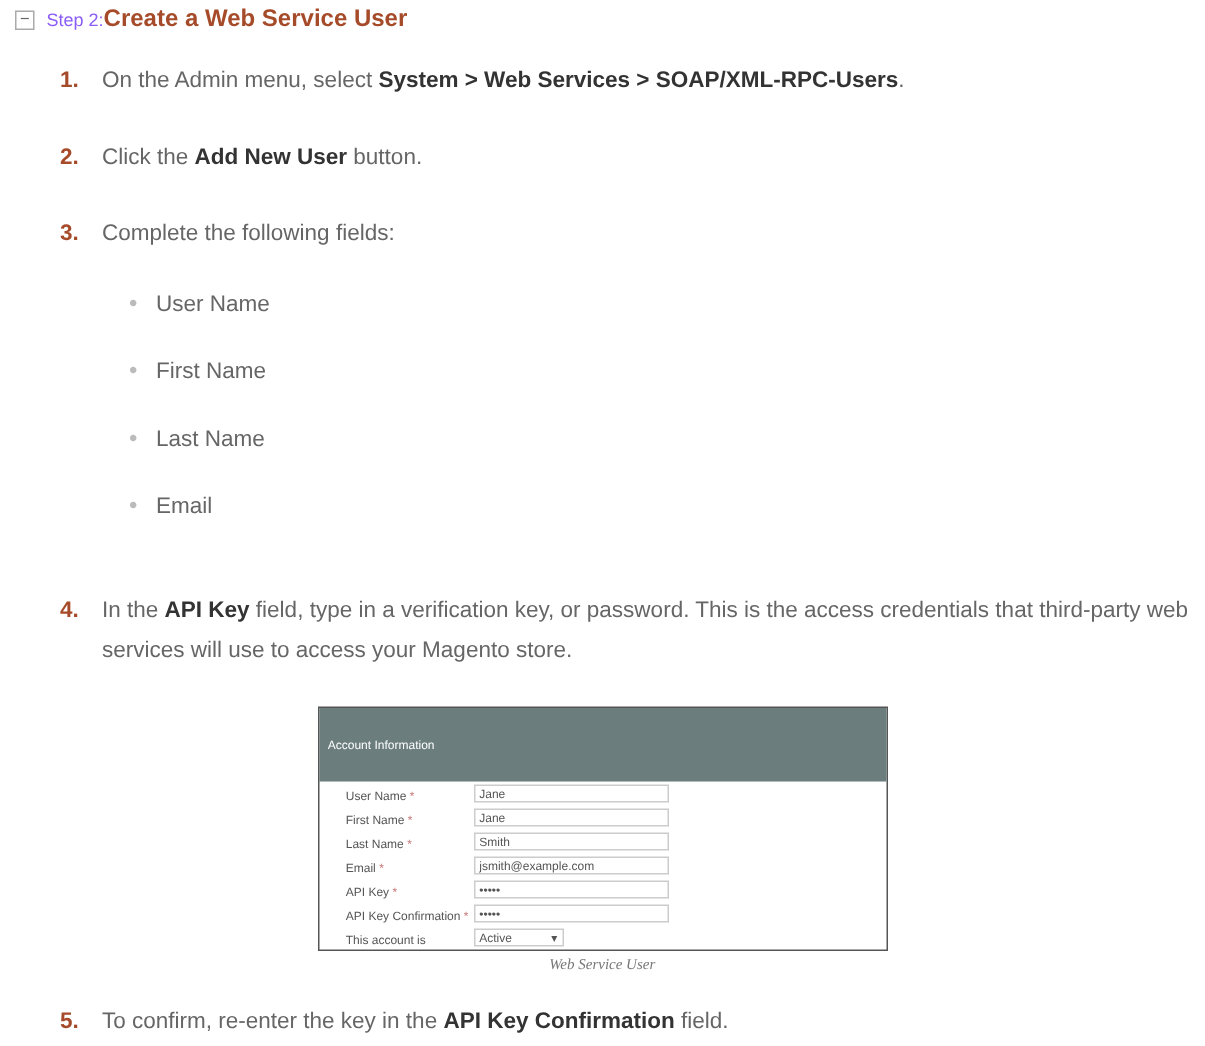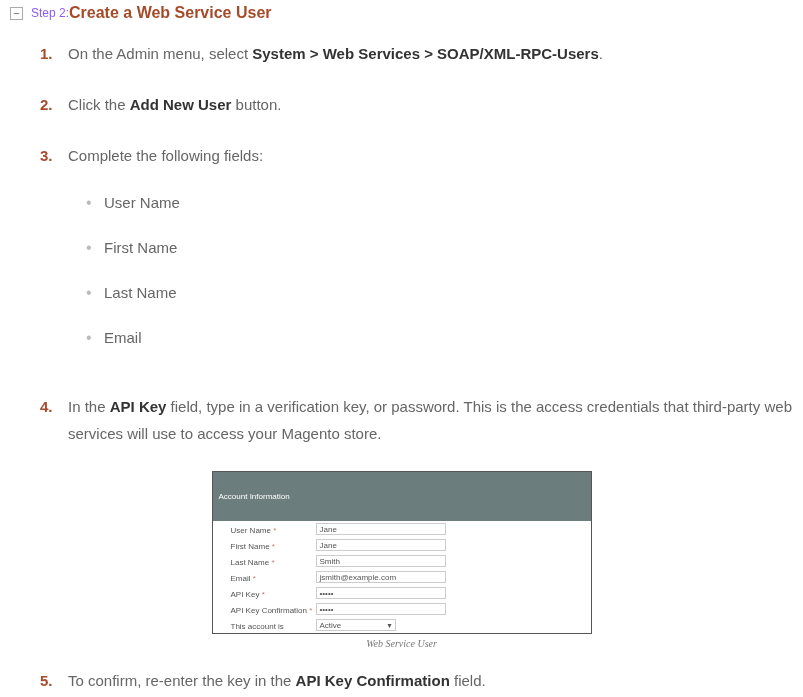--- a/index.html
+++ b/index.html
@@ -115,21 +115,21 @@
     border: 1px solid #ccc;
     height: 12px;
     padding: 0 3px;
     font-size: 8px;
     background: #fff;
     display: flex;
     align-items: center;
     overflow: hidden;
   }
   .form-row .fld.text { width: 130px; }
-  .form-row .fld.select { width: 80px; justify-content: space-between; }
+  .form-row .fld.select { width: 60px; justify-content: space-between; }
   .caption {
     font-style: italic;
     color: #777;
     font-size: 10px;
     font-family: Georgia, serif;
     margin-top: 4px;
   }
 </style>
 </head>
 <body>

